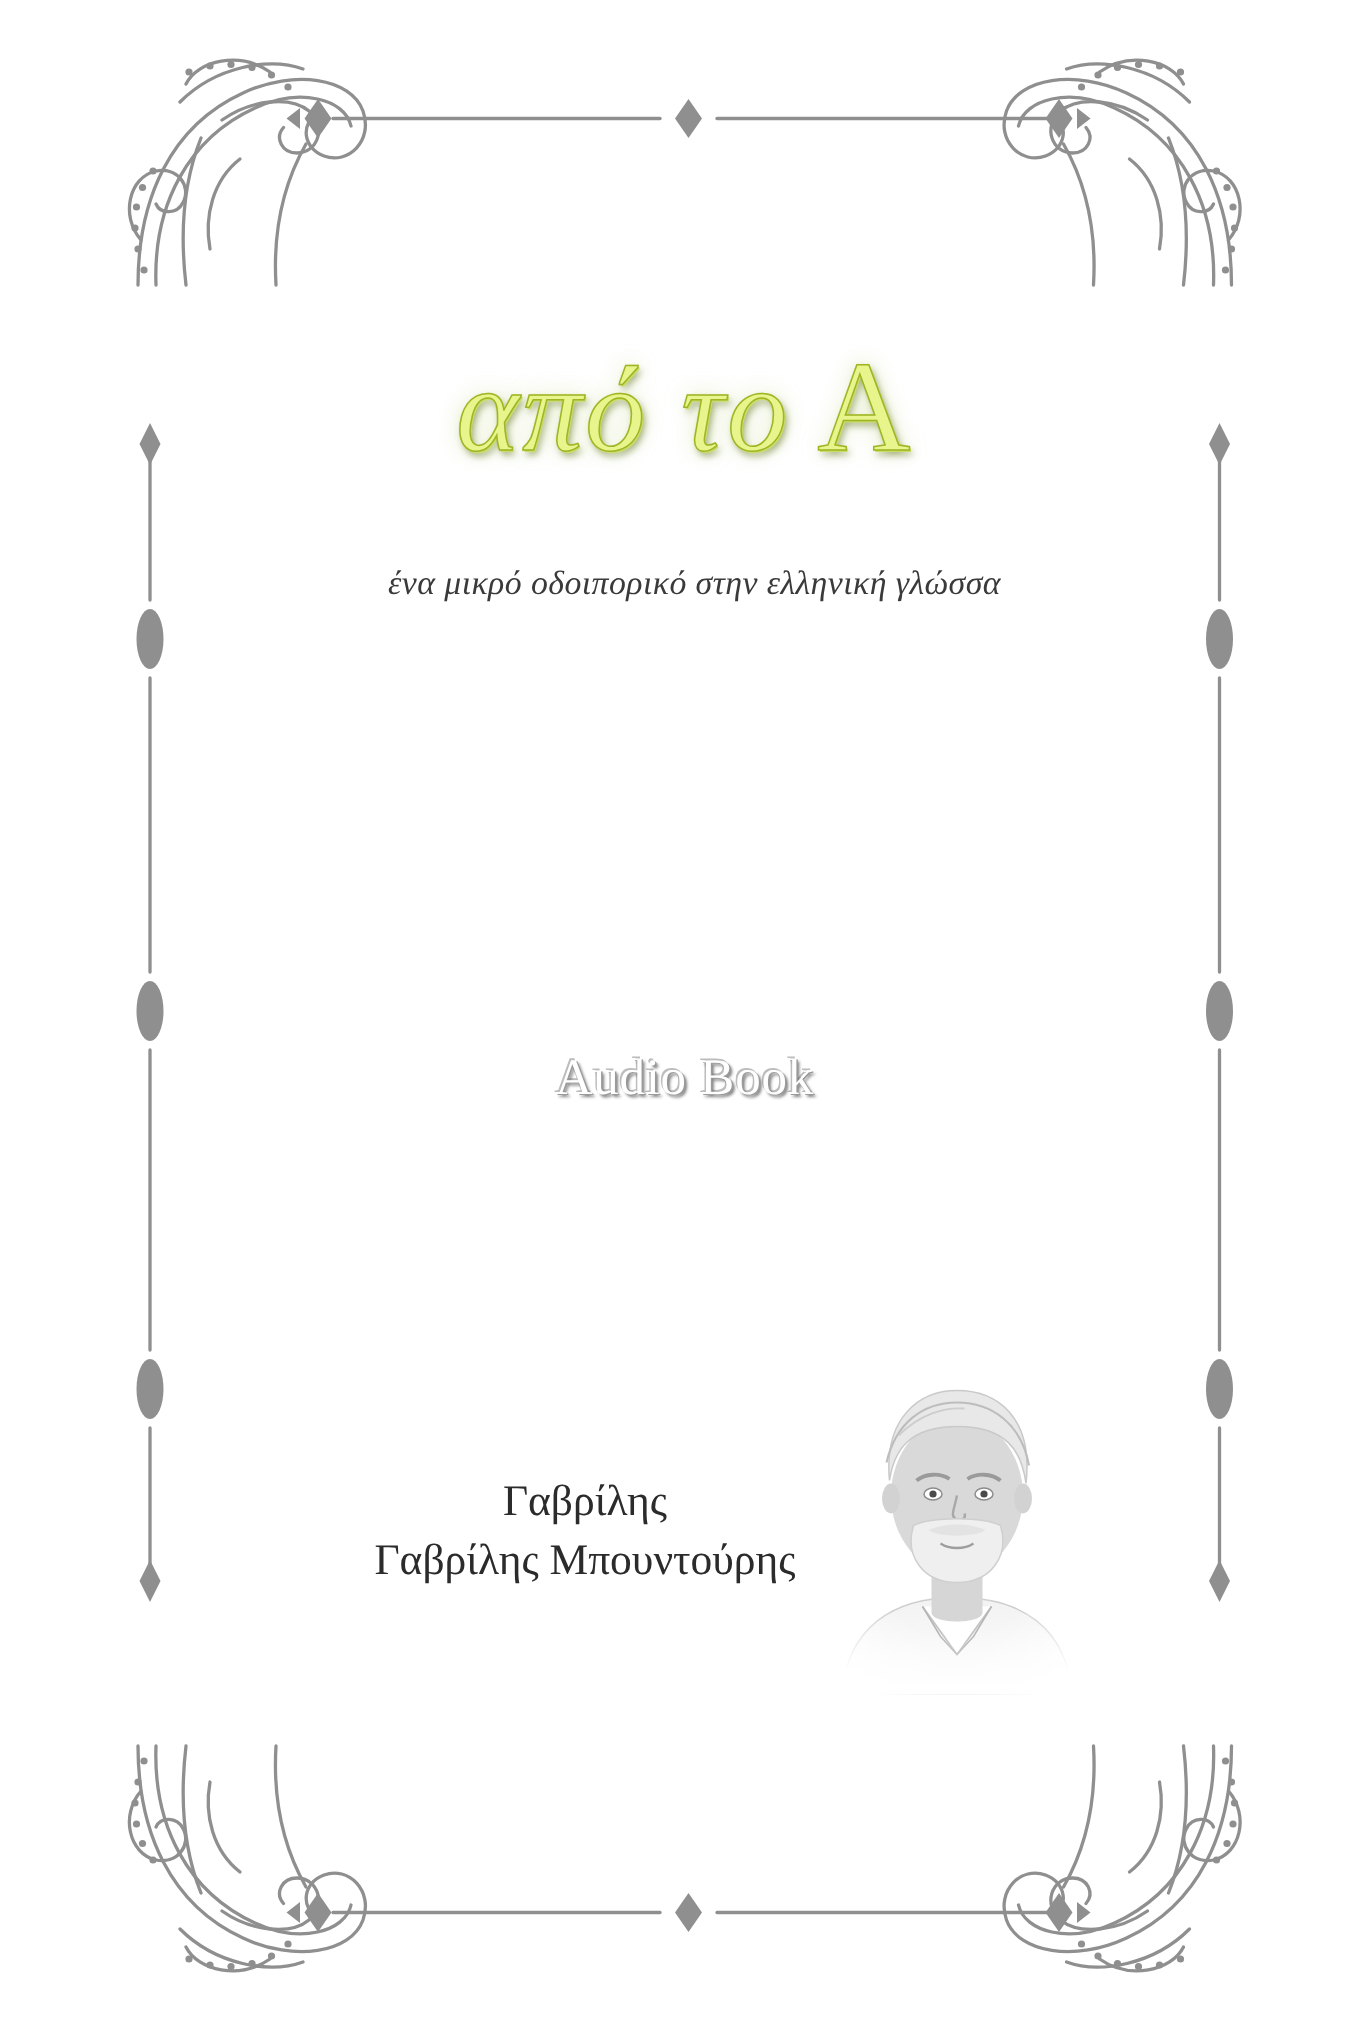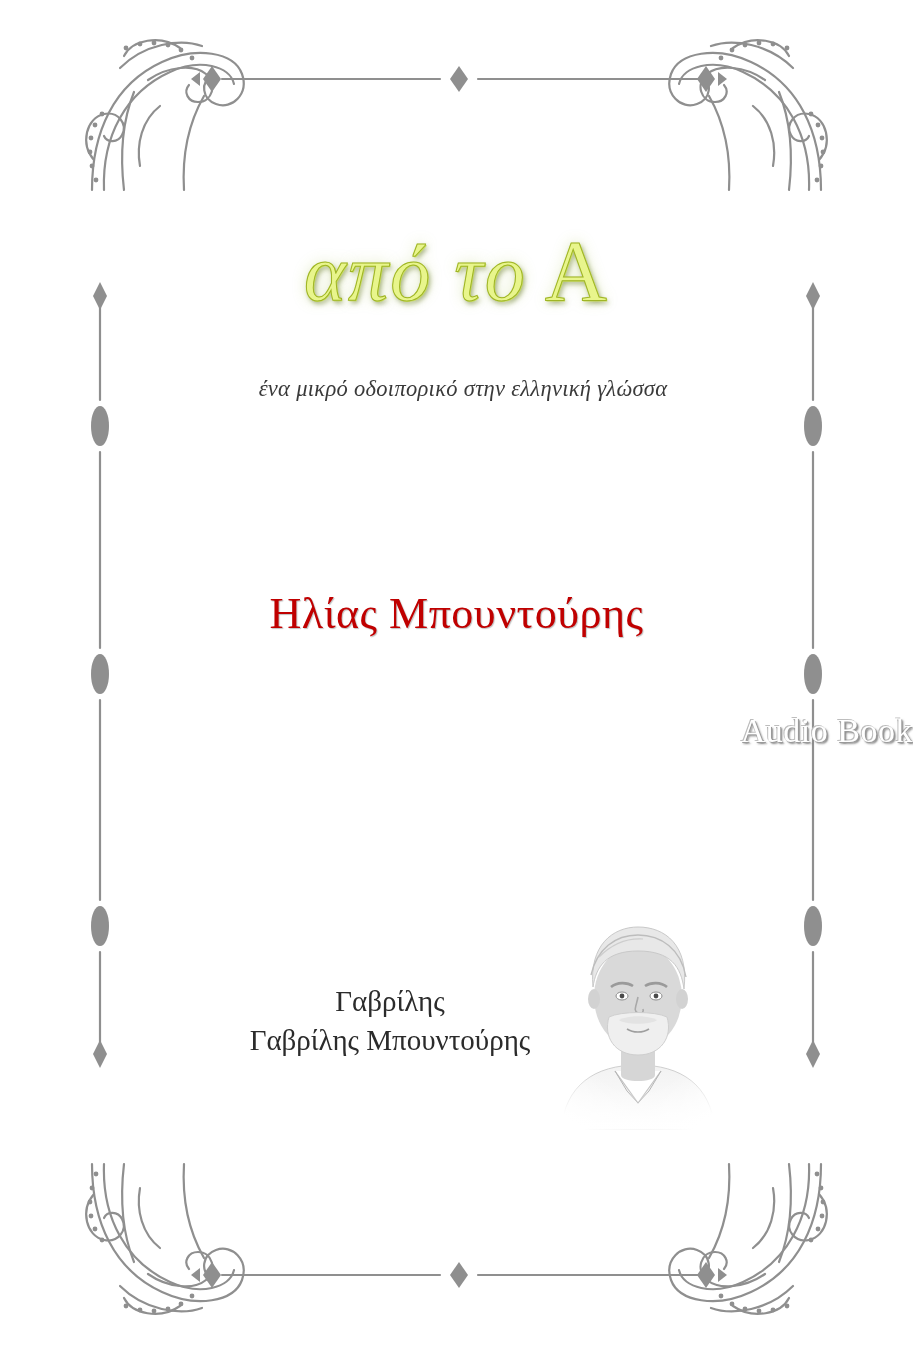--- a/index.html
+++ b/index.html
@@ -85,30 +85,29 @@
     color: #c00000;
     letter-spacing: 0.5px;
     text-shadow: 1px 1px 1px rgba(0,0,0,0.25);
   }
 
   .format-label {
     position: absolute;
     left: 0;
     right: 0;
     top: 700px;
-    text-align: right;
+    text-align: center;
     font-family: "Liberation Serif", serif;
     font-size: 34px;
     color: #ffffff;
     letter-spacing: 0.5px;
     text-shadow:
       1px 1px 0 #9a9a9a,
       2px 2px 2px rgba(90,90,90,0.75),
       -1px -1px 0 #bdbdbd;
-    margin-top: 12px;
   }
 
   .narration {
     position: absolute;
     left: 180px;
     width: 420px;
     top: 982px;
     text-align: center;
     font-family: "Liberation Serif", serif;
     font-size: 29px;
@@ -289,21 +288,20 @@
       </g>
     </svg>
   </div>
 
   <div class="title">
     <span>από το</span><span class="big-letter">Α</span>
   </div>
 
   <div class="subtitle">ένα μικρό οδοιπορικό στην ελληνική γλώσσα</div>
 
-  <div class="author">Ηλίας Μπουντούρης</div>
 
   <div class="format-label">Audio Book</div>
 
   <div class="narration">
     <div>Γαβρίλης</div>
     <div class="line2">Γαβρίλης Μπουντούρης</div>
   </div>
 
   <div class="portrait">
     <svg viewBox="0 0 190 225" xmlns="http://www.w3.org/2000/svg">

